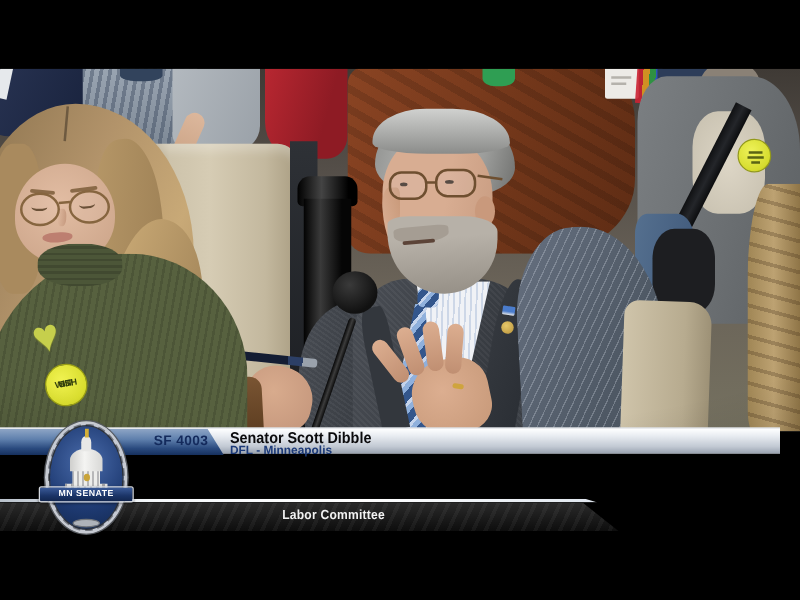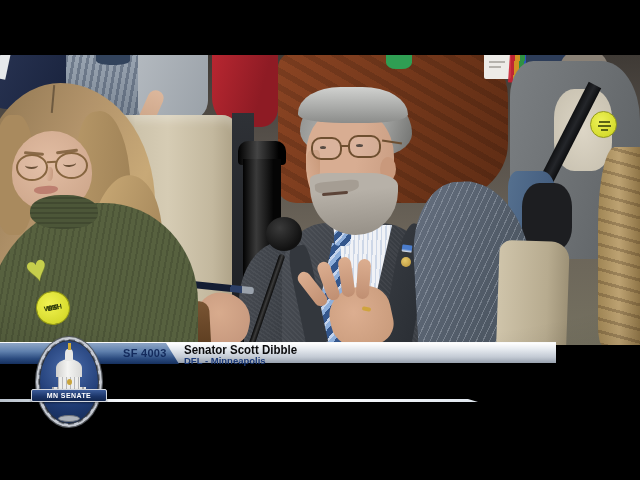--- a/index.html
+++ b/index.html
@@ -169,21 +169,21 @@
          background:repeating-linear-gradient(0deg,rgba(0,0,0,.15) 0 2px,transparent 2px 5px),#4c5638;}
   .heart{left:26px;top:196px;font-size:36px;line-height:1;color:#c6cf4c;transform:rotate(-14deg);
          text-shadow:0 1px 1px #8a9434;}
   .button-pin{left:36px;top:236px;width:34px;height:34px;border-radius:50%;border:1px solid #989d15;
          transform:rotate(-10deg);display:flex;flex-direction:column;align-items:center;justify-content:center;
          background:radial-gradient(circle at 40% 35%,#f0f251,#d9dd2e 70%,#b9bd20);
          font-size:7px;font-weight:bold;color:#333f0d;line-height:1.05;text-align:center;}
 
   
   .lower-third{left:0;top:0;width:640px;height:480px;pointer-events:none;}
-  .name-band{left:0;top:342px;width:556px;height:21px;border-top:1px solid rgba(255,255,255,.95);
+  .name-band{left:0;top:342px;width:624px;height:21px;border-top:1px solid rgba(255,255,255,.95);
          background:linear-gradient(180deg,#ffffff 0%,#e7ebf0 30%,#c3cad4 70%,#98a1ae 100%);}
   .band-blue{left:0;top:0;width:182px;height:21px;
          clip-path:polygon(0 0,166px 0,179px 100%,0 100%);
          background:linear-gradient(180deg,#8fa6c6 0%,#5f80ad 40%,#2a4a7e 75%,#16305e 100%);}
   .bill-number{left:123px;top:4px;width:56px;font-size:11px;font-weight:bold;color:#132a5c;letter-spacing:.3px;}
   .speaker-name{left:184px;top:0px;font-size:12.5px;font-weight:bold;color:#0b0b0d;
          transform:scaleX(.92);transform-origin:left;white-space:nowrap;}
   .speaker-party{left:184px;top:12px;font-size:9.5px;font-weight:bold;color:#1c3a78;white-space:nowrap;}
   .title-band{left:0;top:363px;width:640px;height:52px;border-top:1px solid #0a1222;
          background:linear-gradient(100deg,#0c1a33 0%,#24436e 15%,#3c618f 35%,var(--banner-blue,#33578a) 50%,#1f3c68 72%,#101f3e 100%);}
@@ -333,20 +333,23 @@
   <div class="bar bottom"></div>
 
   <div class="lower-third">
     <div class="name-band">
       <div class="band-blue"></div>
       <div class="bill-number">SF 4003</div>
       <div class="speaker-name">Senator Scott Dibble</div>
       <div class="speaker-party">DFL - Minneapolis</div>
     </div>
     <div class="white-line"></div>
+    <div class="committee-band">
+      <div class="committee-text">Labor Committee</div>
+    </div>
     <div class="logo">
       <div class="logo-ring"></div>
       <div class="logo-rope"></div>
       <div class="dome-base"></div>
       <div class="dome-drum"></div>
       <div class="dome-cap"></div>
       <div class="dome-cupola"></div>
       <div class="dome-finial"></div>
       <div class="dome-gold"></div>
       <div class="logo-ribbon">

